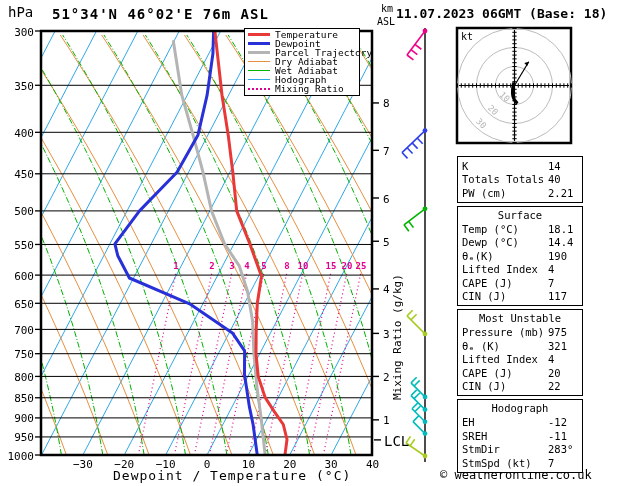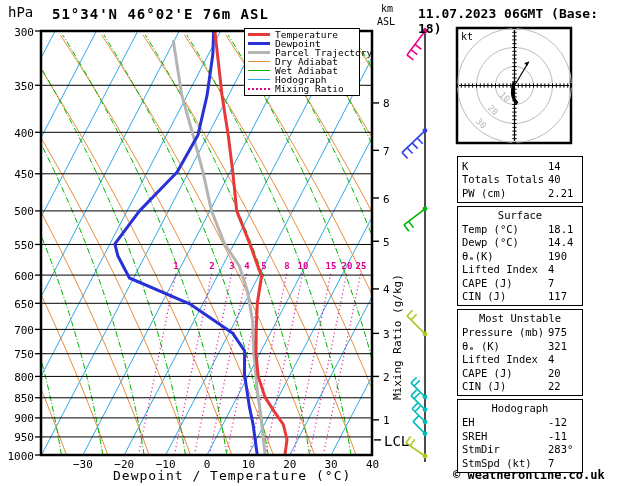--- a/index.html
+++ b/index.html
@@ -16,21 +16,21 @@
   #mix-axis-label{font-size:11px;transform:rotate(-90deg);transform-origin:left top;white-space:nowrap;}
   .legend{border:1px solid #000;background:#fff;padding:1px 3px 2px 3px;}
   .legend-row{display:flex;align-items:center;height:9px;}
   .legend-swatch{width:22px;height:0;margin-right:5px;flex:0 0 auto;}
   .legend-label{font-size:9.5px;line-height:1;white-space:nowrap;}
   .infobox{border:1px solid #000;background:#fff;font-size:10.5px;padding:2px 4px;box-sizing:border-box;width:126px;}
   .inforow{display:flex;height:13.5px;align-items:center;}
   .inforow .k{flex:0 0 86px;white-space:nowrap;}
   .inforow .v{white-space:nowrap;}
   .infotitle{text-align:center;height:13.5px;}
-  #copyright{font-size:12px;font-weight:bold;margin-left:13px;}
+  #copyright{font-size:12px;font-weight:normal;}
   #kt-label{font-size:10px;}
   .small{font-size:10px;}
 </style>
 </head>
 <body>
 
 <div class="stage">
 
   <svg id="plot" class="abs" style="left:0;top:0" width="629" height="486" viewBox="0 0 629 486">
       <defs>
@@ -275,21 +275,21 @@
         <path d="M514,82.5 C511.5,91.5 512.5,99.5 517.5,103.5" fill="none" stroke="#000" stroke-width="3.2"></path>
         <line x1="514.5" y1="85.5" x2="528.75" y2="61.75" stroke="#000" stroke-width="1.2"></line>
         <path d="M528.75,61.75 l-4.5,1.2 l3,3 z" fill="#000"></path>
       </g>
     </svg>
 
   <div class="abs lbl" style="left:8px;top:5px">hPa</div>
   <div class="abs" id="title" style="left:52px;top:6px">51°34'N 46°02'E 76m ASL</div>
   <div class="abs small" style="left:381px;top:3px">km</div>
   <div class="abs small" style="left:377px;top:16px">ASL</div>
-  <div class="abs" id="datetime" style="left:418px;top:6px">11.07.2023 06GMT (Base: 18)</div>
+  <div class="abs" id="datetime" style="left:396px;top:6px">11.07.2023 06GMT (Base: 18)</div>
   <div class="abs" id="xaxis-label" style="left:113px;top:468px">Dewpoint / Temperature (°C)</div>
   <div class="abs" id="mix-axis-label" style="left:391px;top:400px">Mixing Ratio (g/kg)</div>
   <div class="abs lbl" style="left:384px;top:434px">LCL</div>
   <div class="abs" id="kt-label" style="left:461px;top:31px">kt</div>
   <div class="abs" id="copyright" style="left:440px;top:468px">© weatheronline.co.uk</div>
 
   <div class="abs legend" id="legend" style="left:244px;top:28px;width:108px">
       <div class="legend-row">
         <div class="legend-swatch" style="border-top: 3px solid rgb(232, 56, 56);"></div>
         <div class="legend-label">Temperature</div>

